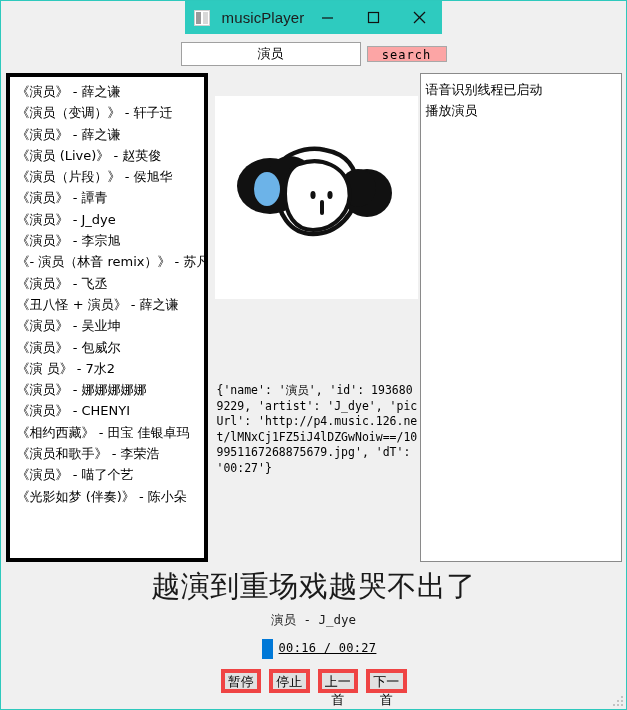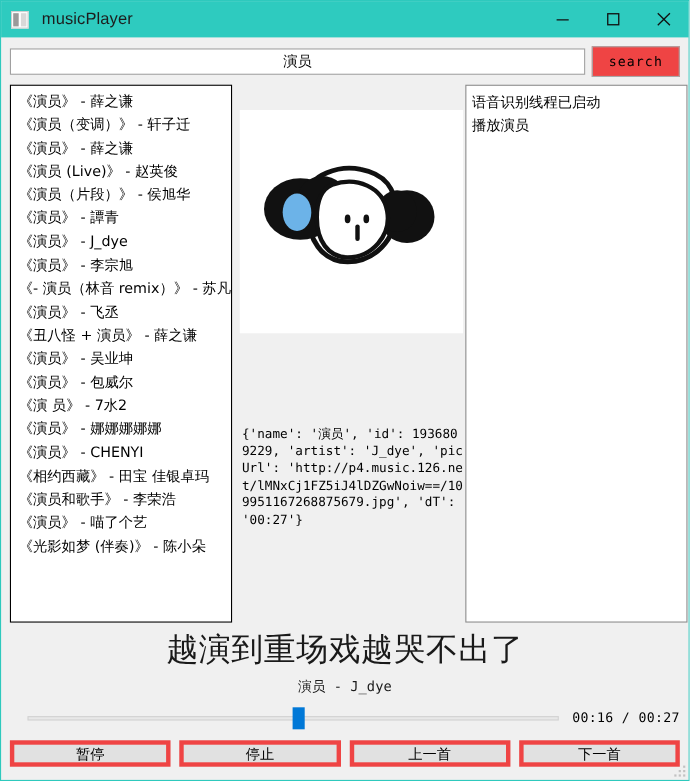--- a/index.html
+++ b/index.html
@@ -16,20 +16,21 @@
 
   .window {
     position: relative;
     width: 627px;
     height: 710px;
     box-sizing: border-box;
     background: #f0f0f0;
     border: 1px solid #2ec9bd;
     display: flex;
     flex-direction: column;
+    align-items: center;
   }
 
   
   .titlebar {
     height: 33px;
     min-height: 33px;
     background: #2ecbbf;
     display: flex;
     align-items: center;
     padding-left: 9px;
@@ -95,25 +96,25 @@
     background: #ffffff;
     font-family: "DejaVu Sans", sans-serif;
     font-size: 13px;
     color: #000000;
     text-align: center;
     padding: 0 4px;
     outline: none;
   }
   .search-btn {
     width: 80px;
-    height: 28px;
+    height: 16px;
     margin-left: 6px;
     box-sizing: border-box;
     border: 1px solid #a8a8a8;
-    background: #ef4444;
+    background: #fca5a5;
     font-family: "DejaVu Sans Mono", monospace;
     font-size: 12px;
     color: #000;
     letter-spacing: 1px;
     cursor: default;
   }
 
   
   .main {
     display: flex;
@@ -121,21 +122,21 @@
     box-sizing: border-box;
     height: 496px;
     min-height: 496px;
   }
 
   .list-panel {
     width: 202px;
     min-width: 202px;
     box-sizing: border-box;
     background: #ffffff;
-    border: 1px solid #000000;
+    border: 4px solid #000000;
     overflow: hidden;
     padding: 4px 0 0 0;
   }
   .list-item {
     font-family: "DejaVu Sans", sans-serif;
     font-size: 13px;
     color: #000;
     line-height: 21.3px;
     height: 21.3px;
     padding-left: 7px;
@@ -207,20 +208,21 @@
     margin-top: 7px;
     line-height: 16px;
   }
 
   
   .progress-row {
     display: flex;
     align-items: center;
     padding: 10px 8px 0 24px;
     box-sizing: border-box;
+    text-decoration: underline;
   }
   .slider {
     position: relative;
     flex: 1 1 auto;
     height: 20px;
   }
   .slider-track {
     position: absolute;
     top: 9px;
     left: 0;

